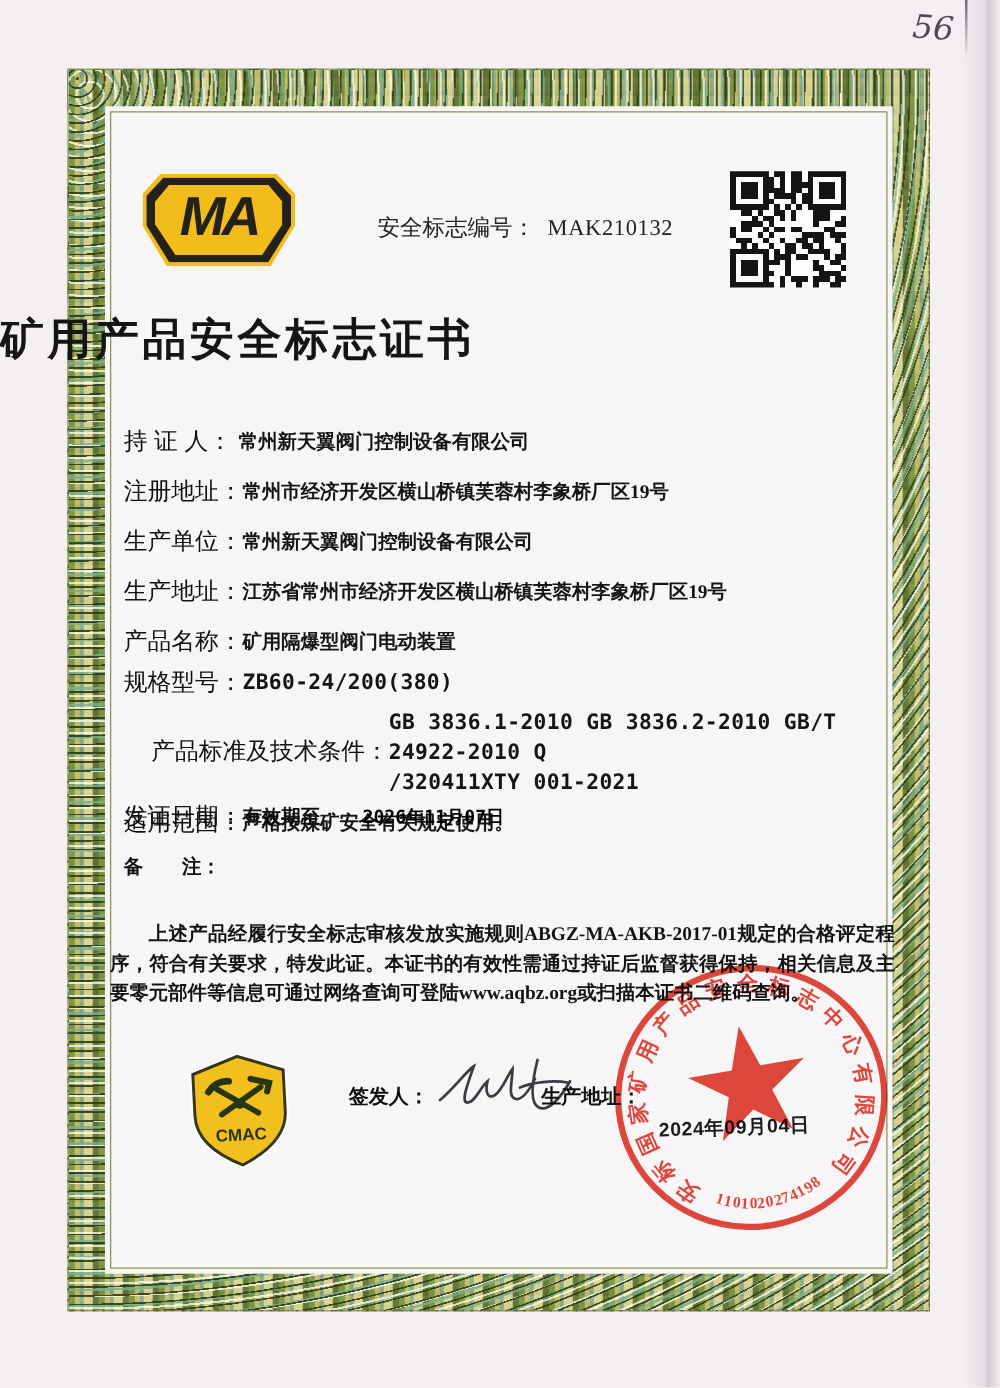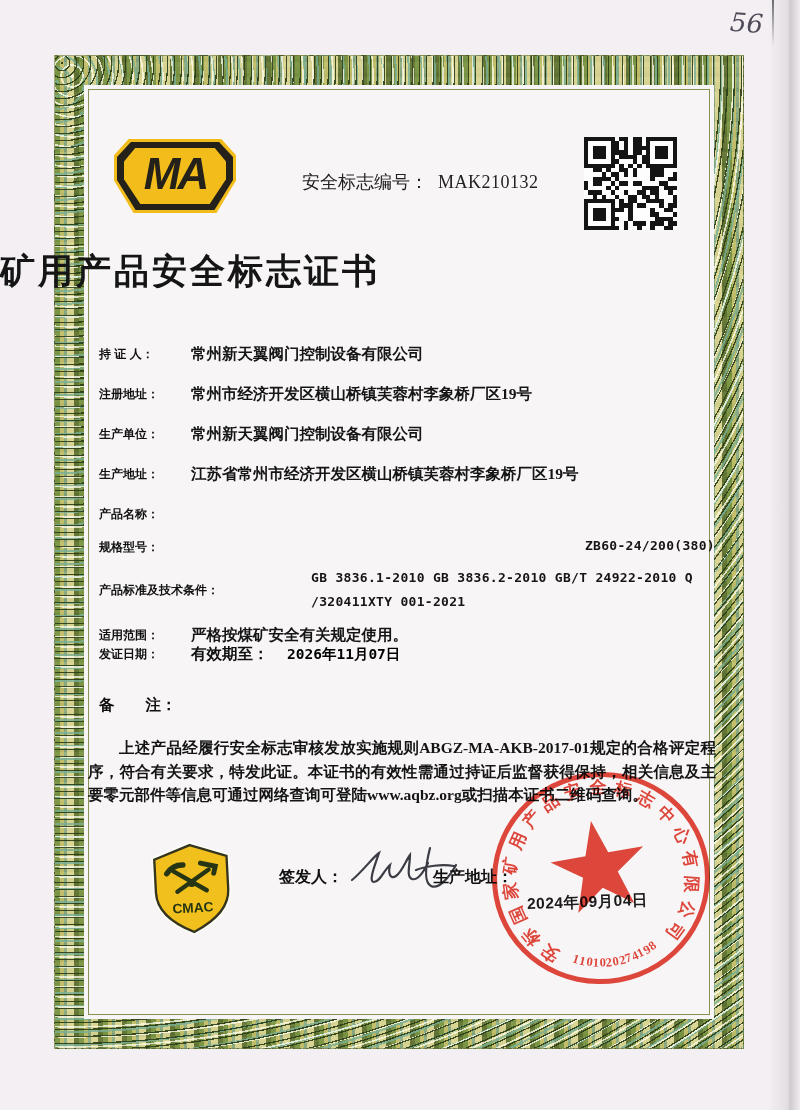--- a/index.html
+++ b/index.html
@@ -65,35 +65,35 @@
   .mark-number .num{margin-left:10px;letter-spacing:.5px;}
   .qr{position:absolute;left:584px;top:137px;width:93px;height:93px;background:#fdfdfd;}
   
   .title{position:absolute;left:0;right:0;top:248px;margin:0;text-align:left;
     font-size:35px;font-weight:900;letter-spacing:3px;color:#151515;}
   
   .fields-list{position:absolute;left:99px;top:341px;width:616px;}
   .frow{display:flex;line-height:26px;margin-bottom:14px;}
   .frow:nth-child(4){margin-bottom:14px;}
   .frow:nth-child(5){margin-bottom:7px;}
-  .frow:nth-child(6){margin-bottom:6px;justify-content:space-between;}
+  .frow:nth-child(6){margin-bottom:6px;}
   .frow:nth-child(7){margin-bottom:8px;}
   .frow:nth-child(8){margin-bottom:0;}
-  .lbl{flex:0 0 92px;font-weight:bold;font-size:12px;color:#101010;white-space:nowrap;}
-  .frow.wide .lbl{flex:0 0 212px;}
+  .lbl{flex:0 0 92px;font-weight:normal;font-size:19px;color:#101010;white-space:nowrap;}
+  .frow.wide .lbl{flex:0 0 212px;text-align:right;}
   .frow.wide{align-items:center;}
   .val{font-family:"Liberation Serif",serif;font-weight:bold;font-size:15.5px;color:#151515;
     white-space:pre-line;}
-  .val.code{font-family:"DejaVu Sans Mono",monospace;font-weight:bold;font-size:13px;
+  .val.code{font-family:"DejaVu Sans Mono",monospace;font-weight:bold;font-size:17px;
     letter-spacing:.3px;line-height:24px;}
   .date-row{position:absolute;left:99px;top:641px;display:flex;line-height:26px;width:616px;}
   .date-row .lbl2{flex:0 0 96px;font-weight:bold;font-size:15.5px;color:#101010;}
   .date-row .dval{font-family:"DejaVu Sans Mono",monospace;font-weight:bold;font-size:14.5px;}
   .date-row .dval.first{flex:0 0 214px;}
-  .remark-row{position:absolute;left:99px;top:683px;font-weight:bold;font-size:15.5px;color:#101010;margin-top:12px;}
+  .remark-row{position:absolute;left:99px;top:683px;font-weight:bold;font-size:15.5px;color:#101010;}
   
   .statement{position:absolute;left:88px;top:736px;width:628px;margin:0;
     font-family:"Liberation Serif",serif;font-weight:bold;font-size:15.5px;
     line-height:1.52;color:#141414;text-indent:2em;text-align:justify;}
   
   .cmac{position:absolute;left:148px;top:839px;width:88px;height:100px;transform:rotate(-3deg);}
   .issuer-label{position:absolute;left:279px;top:867px;font-weight:bold;font-size:16px;color:#101010;}
   .signature{position:absolute;left:342px;top:840px;width:126px;height:62px;}
   .dept-label{position:absolute;left:433px;top:867px;font-weight:bold;font-size:16px;color:#101010;}
   .seal-date{position:absolute;left:527px;top:892px;font-weight:bold;font-size:15.5px;
@@ -390,20 +390,21 @@
       <div class="frow">
         <span class="lbl">生产单位：</span>
         <span class="val">常州新天翼阀门控制设备有限公司</span>
       </div>
       <div class="frow">
         <span class="lbl">生产地址：</span>
         <span class="val">江苏省常州市经济开发区横山桥镇芙蓉村李象桥厂区19号</span>
       </div>
       <div class="frow">
         <span class="lbl">产品名称：</span>
+        <span class="val">矿用隔爆型阀门电动装置</span>
       </div>
       <div class="frow">
         <span class="lbl">规格型号：</span>
         <span class="val code">ZB60-24/200(380)</span>
       </div>
       <div class="frow wide">
         <span class="lbl">产品标准及技术条件：</span>
         <span class="val code">GB 3836.1-2010 GB 3836.2-2010 GB/T 24922-2010 Q
 /320411XTY 001-2021</span>
       </div>

